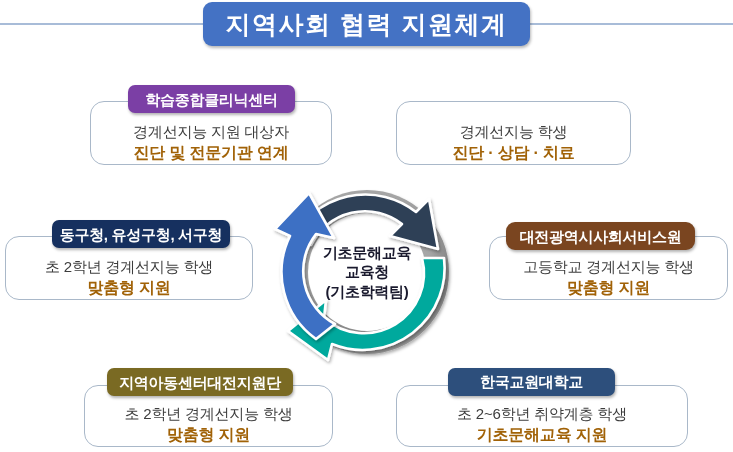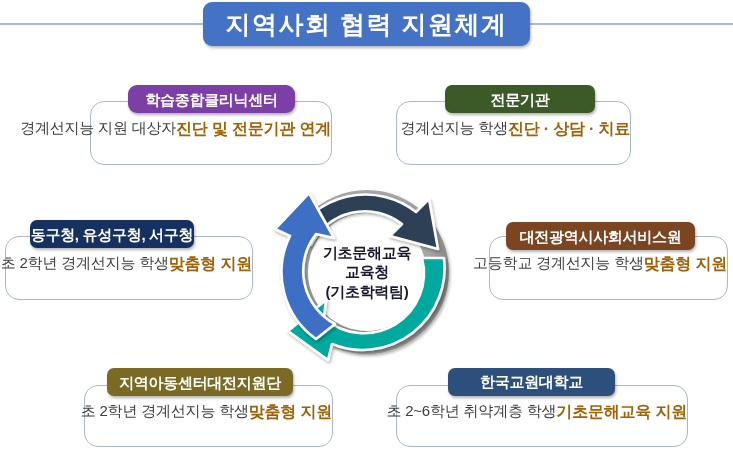--- a/index.html
+++ b/index.html
@@ -53,23 +53,23 @@
   }
 
   
   .card {
     position: absolute;
     box-sizing: border-box;
     border: 1.5px solid #a9b8c9;
     border-radius: 14px;
     background: #ffffff;
     display: flex;
+    flex-direction: column;
     align-items: center;
     justify-content: flex-end;
-    padding-bottom: 9px;
   }
   .card .line1 {
     font-size: 15px;
     color: #3d3d3d;
     line-height: 1.35;
     white-space: nowrap;
     letter-spacing: -0.2px;
   }
   .card .line2 {
     font-size: 16px;
@@ -94,28 +94,28 @@
     color: #ffffff;
     font-size: 15px;
     font-weight: bold;
     white-space: nowrap;
     letter-spacing: -0.3px;
     line-height: 1;
   }
 
   
   #card-clinic        { left: 90px;  top: 101px; width: 242px; height: 64px; }
-  #hdr-clinic         { left: 128px; top: 85px;  width: 167px; border-radius: 9px; }
+  #hdr-clinic         { left: 128px; top: 85px;  width: 167px; }
   #card-expert        { left: 396px; top: 101px; width: 235px; height: 64px; }
   #hdr-expert         { left: 445px; top: 85px;  width: 150px; }
 
   #card-gu            { left: 5px;   top: 236px; width: 248px; height: 64px; }
-  #hdr-gu             { left: 30px;  top: 220px; width: 164px; }
+  #hdr-gu             { left: 52px;  top: 220px; width: 178px; }
   #card-social        { left: 489px; top: 236px; width: 239px; height: 64px; }
-  #hdr-social         { left: 506px; top: 222px; width: 189px; }
+  #hdr-social         { left: 506px; top: 222px; width: 189px; border-radius: 9px; }
 
   #card-child         { left: 84px;  top: 385px; width: 249px; height: 62px; }
   #hdr-child          { left: 107px; top: 368px; width: 186px; }
   #card-univ          { left: 396px; top: 385px; width: 292px; height: 62px; }
   #hdr-univ           { left: 448px; top: 368px; width: 167px; font-family: Liberation Serif, serif; }
 
   
   #hub {
     position: absolute;
     left: 266px;
@@ -220,23 +220,20 @@
     <div class="line2">진단 및 전문기관 연계</div>
   </div>
   <div class="card-header" id="hdr-clinic" style="background:#7b3fa5">
     <span>학습종합클리닉센터</span>
   </div>
 
   <div class="card" id="card-expert">
     <div class="line1">경계선지능 학생</div>
     <div class="line2">진단 · 상담 · 치료</div>
   </div>
-  <div class="card-header" id="hdr-expert" style="background:#3c5a28">
-    <span>전문기관</span>
-  </div>
 
   <div class="card" id="card-gu">
     <div class="line1">초 2학년 경계선지능 학생</div>
     <div class="line2">맞춤형 지원</div>
   </div>
   <div class="card-header" id="hdr-gu" style="background:#16305f">
     <span>동구청, 유성구청, 서구청</span>
   </div>
 
   <div class="card" id="card-social">

